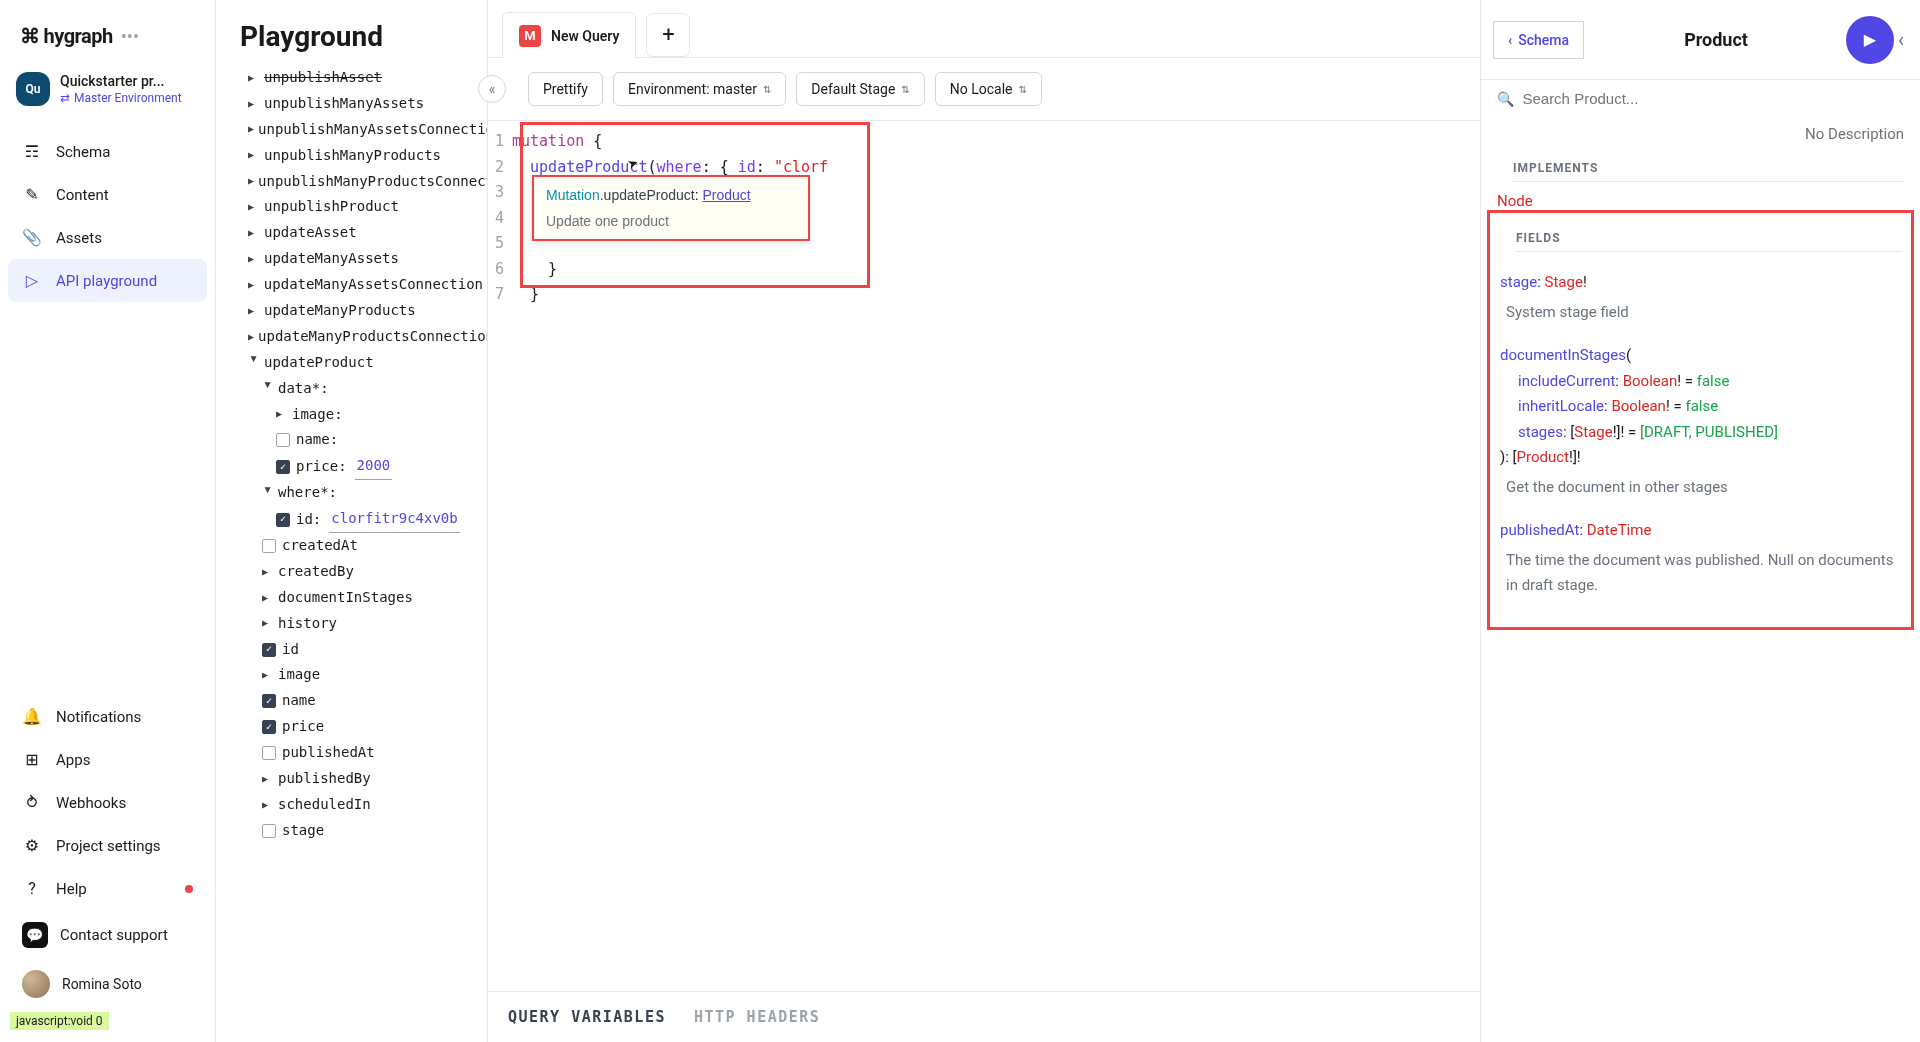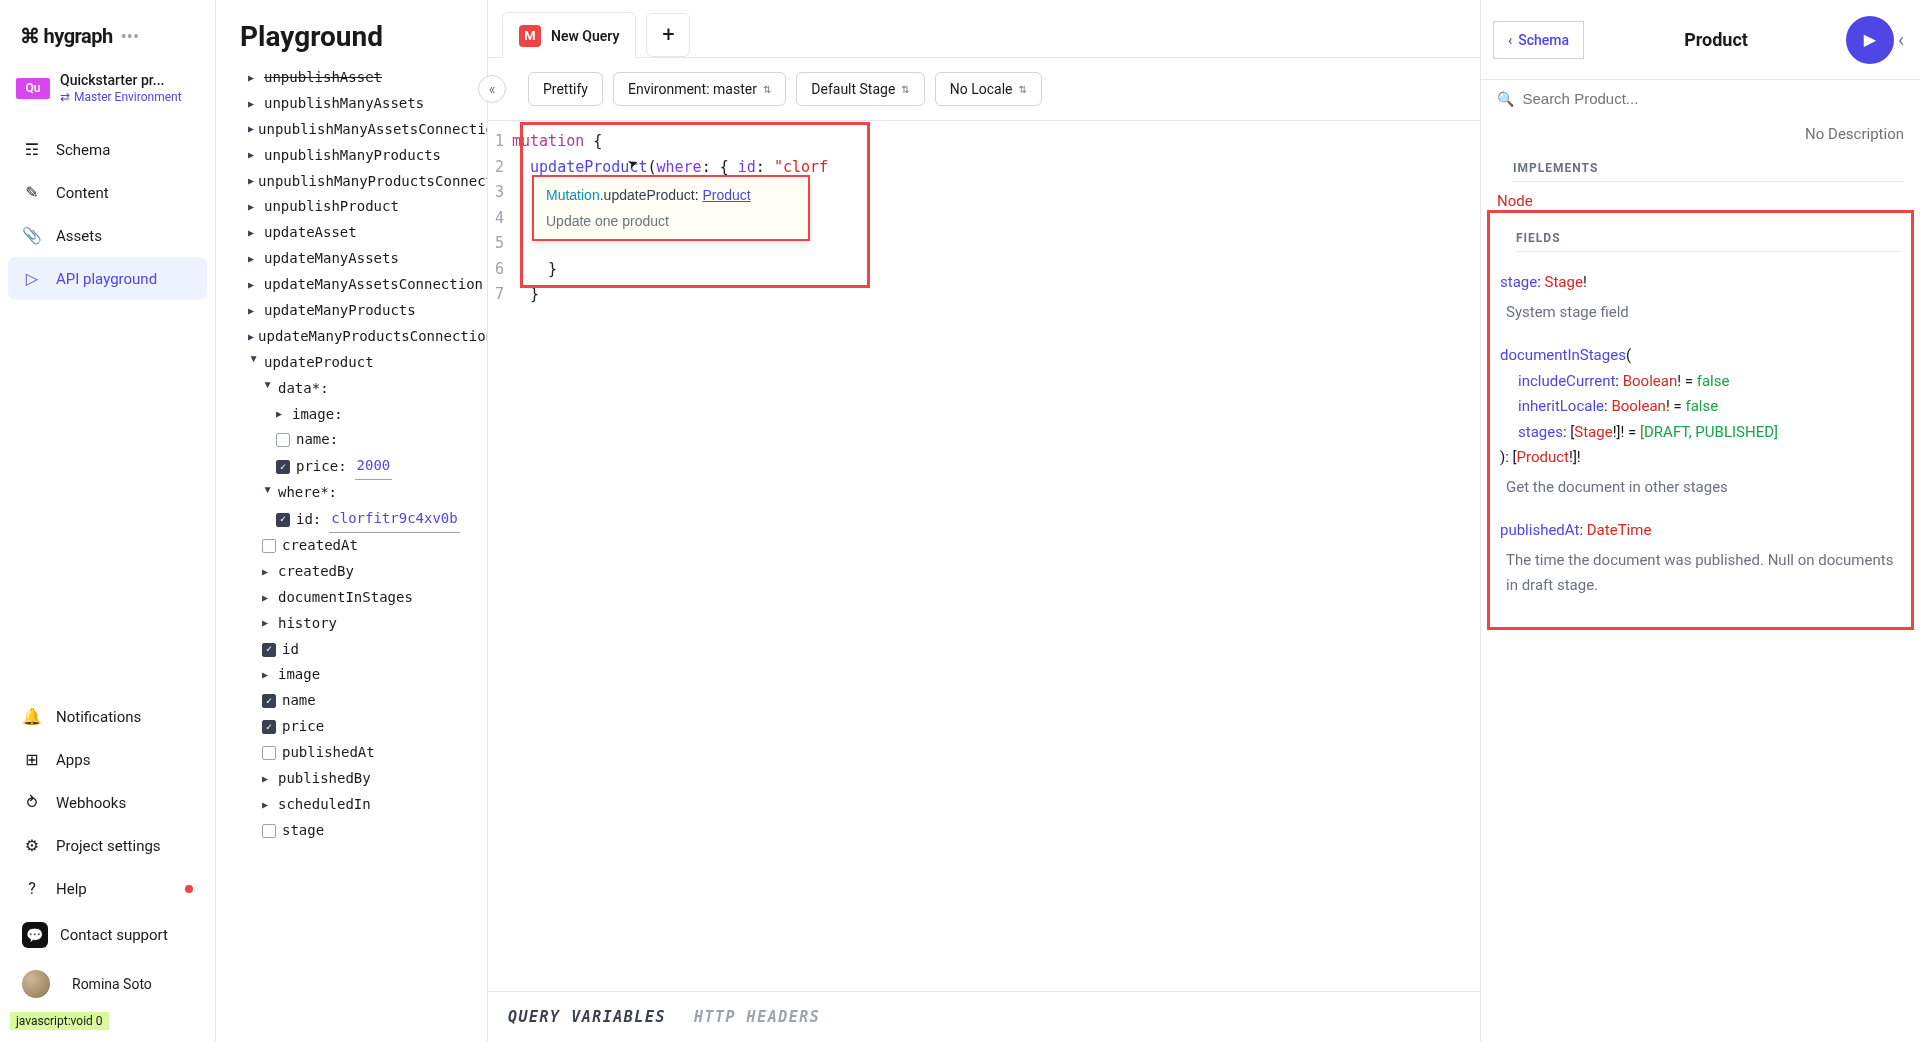--- a/index.html
+++ b/index.html
@@ -6,33 +6,33 @@
 body { font-family: -apple-system, BlinkMacSystemFont, "Segoe UI", Roboto, sans-serif; font-size: 14px; color: #1a1a1a; background: #fff; overflow: hidden; }
 .app { display: flex; height: 1042px; width: 1920px; }
 
 
 .sidebar { width: 216px; border-right: 1px solid #e5e7eb; display: flex; flex-direction: column; background: #fff; }
 .logo-row { display: flex; align-items: center; padding: 24px 16px 16px 20px; gap: 8px; }
 .logo { font-weight: 700; font-size: 20px; letter-spacing: -0.5px; display: flex; align-items: center; gap: 4px; }
 .logo-mark { font-size: 20px; font-weight: 900; }
 .logo-dots { color: #9ca3af; font-size: 18px; }
 .project-row { display: flex; align-items: center; padding: 8px 16px 16px 16px; gap: 10px; }
-.project-badge { background: #d946ef; color: #fff; font-size: 12px; font-weight: 600; width: 34px; height: 21px; border-radius: 2px; display: flex; align-items: center; justify-content: center; flex-shrink: 0; }
+.project-badge { background: #0c4a6e; color: #fff; font-size: 12px; font-weight: 600; width: 34px; height: 34px; border-radius: 12px; display: flex; align-items: center; justify-content: center; flex-shrink: 0; }
 .project-meta { overflow: hidden; }
 .project-name { font-size: 14px; font-weight: 500; white-space: nowrap; overflow: hidden; text-overflow: ellipsis; }
 .project-env { font-size: 12px; color: #4f46e5; display: flex; align-items: center; gap: 4px; margin-top: 2px; }
 .nav { padding: 8px 8px; flex: 1; }
 .nav-item { display: flex; align-items: center; gap: 14px; padding: 12px 14px; border-radius: 8px; cursor: pointer; font-size: 15px; color: #1a1a1a; }
 .nav-item.active { background: #eef2ff; color: #4f46e5; }
 .nav-item .icon { width: 20px; text-align: center; font-size: 16px; }
 .nav-bottom { padding: 8px 8px 12px 8px; }
 .nav-bottom .nav-item { position: relative; }
 .red-dot { width: 8px; height: 8px; background: #ef4444; border-radius: 50%; margin-left: auto; }
 .support-badge { background: #111; color: #fff; width: 26px; height: 26px; border-radius: 6px; display: flex; align-items: center; justify-content: center; font-size: 14px; margin-right: -2px; }
-.user-row { display: flex; align-items: center; gap: 22px; padding: 10px 14px; }
+.user-row { display: flex; align-items: center; gap: 12px; padding: 10px 14px; }
 .avatar { width: 28px; height: 28px; border-radius: 50%; background: radial-gradient(circle at 30% 30%, #d1b896, #8b7355); }
 .status-bar { font-size: 12px; background: #d9f99d; padding: 2px 6px; display: inline-block; margin: 4px 0 0 2px; }
 
 
 .explorer { width: 272px; border-right: 1px solid #e5e7eb; display: flex; flex-direction: column; overflow: hidden; }
 .explorer-title { font-size: 28px; font-weight: 700; padding: 20px 24px 12px 24px; }
 .tree { overflow-y: auto; flex: 1; padding: 0 4px 40px 12px; font-family: 'Menlo', 'Monaco', monospace; font-size: 14px; line-height: 1.85; }
 .tree-row { display: flex; align-items: center; white-space: nowrap; cursor: pointer; padding-left: 4px; }
 .tree-row .tri { width: 12px; font-size: 10px; color: #374151; margin-right: 4px; }
 .tree-row .down { transform: rotate(90deg); display: inline-block; }
@@ -65,21 +65,21 @@
 .arg { color: #7c3aed; }
 .str { color: #dc2626; }
 .hover-box { position: absolute; left: 44px; top: 54px; background: #fffef5; border: 2px solid #ef4444; padding: 10px 12px; font-size: 14px; font-family: -apple-system, sans-serif; min-width: 278px; box-shadow: 0 2px 8px rgba(0,0,0,0.1); }
 .hover-box .h1 { color: #0891b2; }
 .hover-box .h2 { color: #374151; }
 .hover-box .h3 { color: #4f46e5; text-decoration: underline; }
 .hover-box .desc { color: #6b7280; margin-top: 10px; }
 .red-border-editor { position: absolute; left: 32px; top: 1px; width: 350px; height: 166px; border: 3px solid #ef4444; pointer-events: none; }
 
 .bottom-tabs { border-top: 1px solid #e5e7eb; padding: 16px 20px; display: flex; gap: 28px; font-family: 'Menlo', monospace; font-size: 15px; letter-spacing: 1.5px; }
-.bottom-tabs .bt { color: #9ca3af; cursor: pointer; font-weight: 600; font-style: italic; }
+.bottom-tabs .bt { color: #9ca3af; cursor: pointer; font-weight: 600; }
 .bottom-tabs .bt.active { color: #374151; }
 
 
 .docs { width: 440px; border-left: 1px solid #e5e7eb; display: flex; flex-direction: column; }
 .docs-head { display: flex; align-items: center; height: 80px; border-bottom: 1px solid #e5e7eb; padding: 0 12px; position: relative; }
 .schema-btn { border: 1px solid #d1d5db; padding: 10px 14px; display: flex; align-items: center; gap: 6px; color: #4f46e5; font-weight: 500; cursor: pointer; margin-right: 10px; }
 .docs-title { font-weight: 700; font-size: 18px; flex: 1; text-align: center; }
 .run-btn { width: 48px; height: 48px; border-radius: 50%; background: #4f46e5; display: flex; align-items: center; justify-content: center; color: #fff; font-size: 16px; cursor: pointer; margin-left: 8px; }
 .close-docs { font-size: 20px; color: #6b7280; cursor: pointer; padding: 4px; }
 .docs-search { display: flex; align-items: center; padding: 10px 16px; gap: 8px; color: #9ca3af; }

